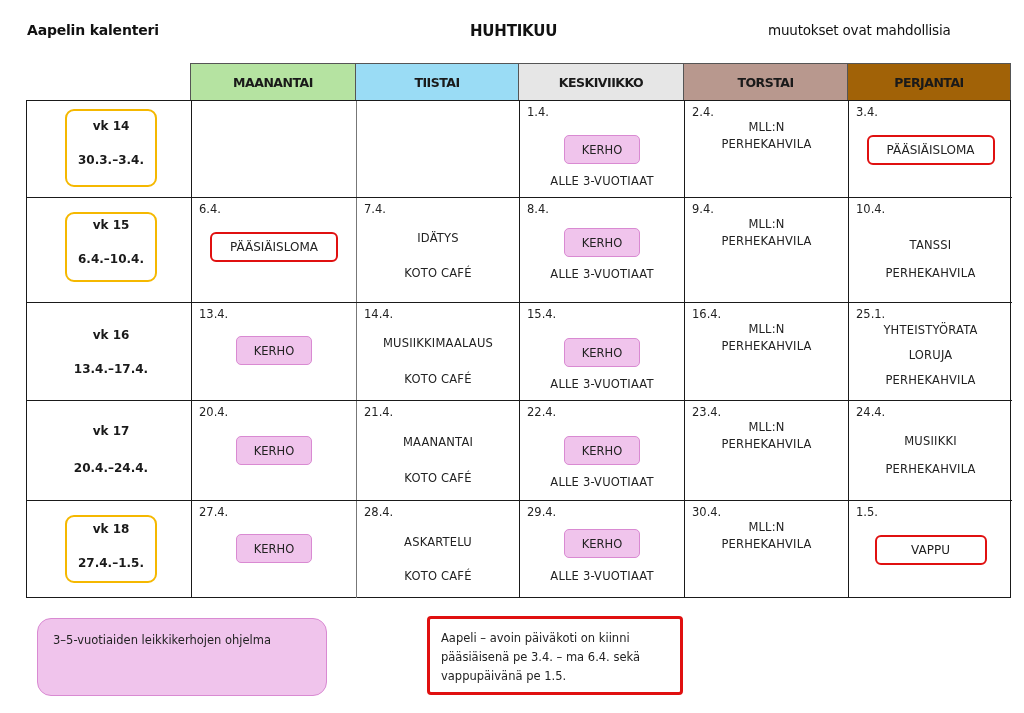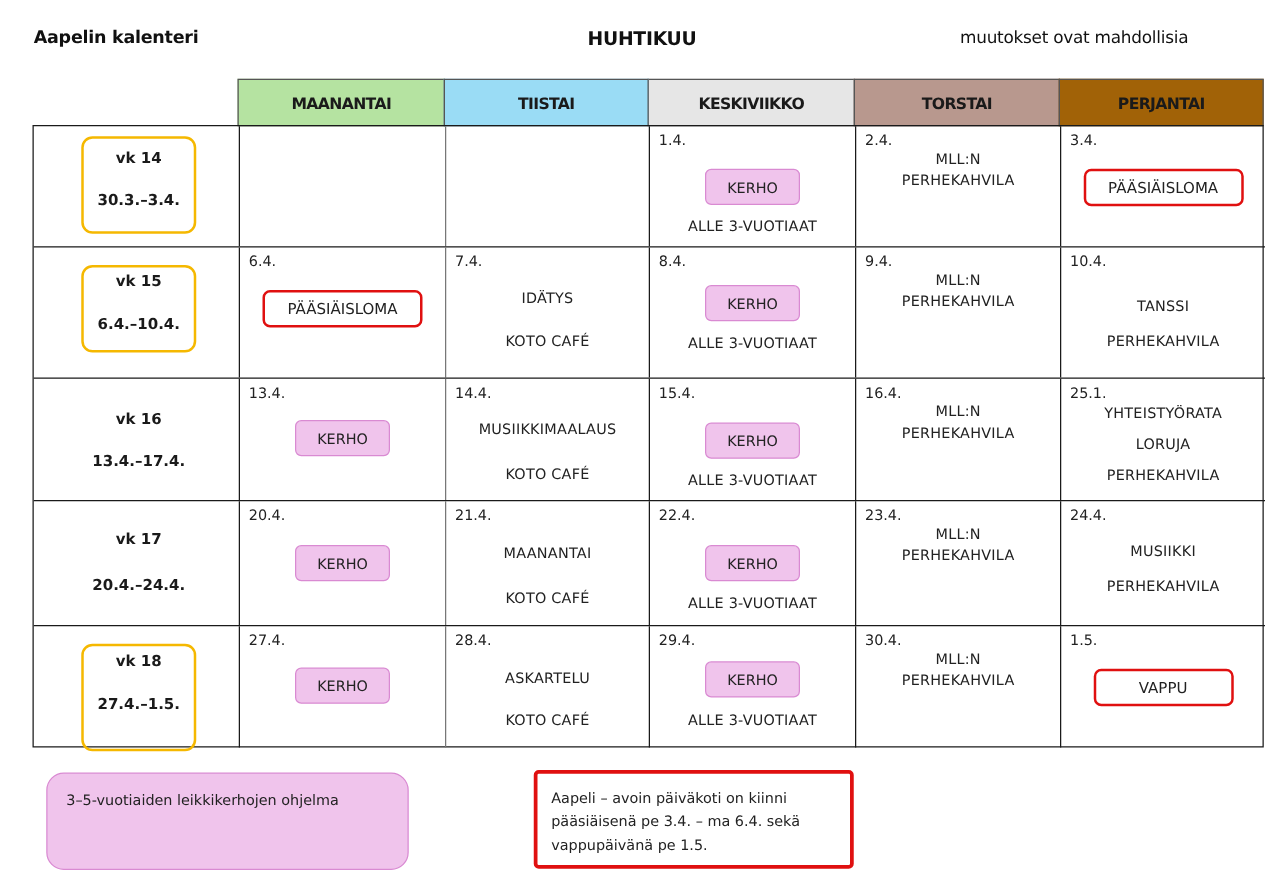--- a/index.html
+++ b/index.html
@@ -185,21 +185,21 @@
       </div>
       <div class="cell" style="left:821px;width:164px;">
         <div class="date">24.4.</div>
         <div class="line" style="top:33px;">MUSIIKKI</div>
         <div class="line" style="top:61px;">PERHEKAHVILA</div>
       </div>
     </div>
 
     <div class="row" style="top:399px;height:98px;">
       <div class="cell first" style="left:0;width:164px;">
-        <div class="week-box hl" style="top:14px;height:86px;text-align:center;">
+        <div class="week-box hl" style="top:14px;height:68px;text-align:center;">
           <div class="wk" style="top:5px;">vk 18</div>
           <div class="wr" style="top:39px;">27.4.–1.5.</div>
         </div>
       </div>
       <div class="cell" style="left:164px;width:165px;">
         <div class="date">27.4.</div>
         <div class="kerho" style="top:33px;">KERHO</div>
       </div>
       <div class="cell mid" style="left:329px;width:163px;">
         <div class="date">28.4.</div>

